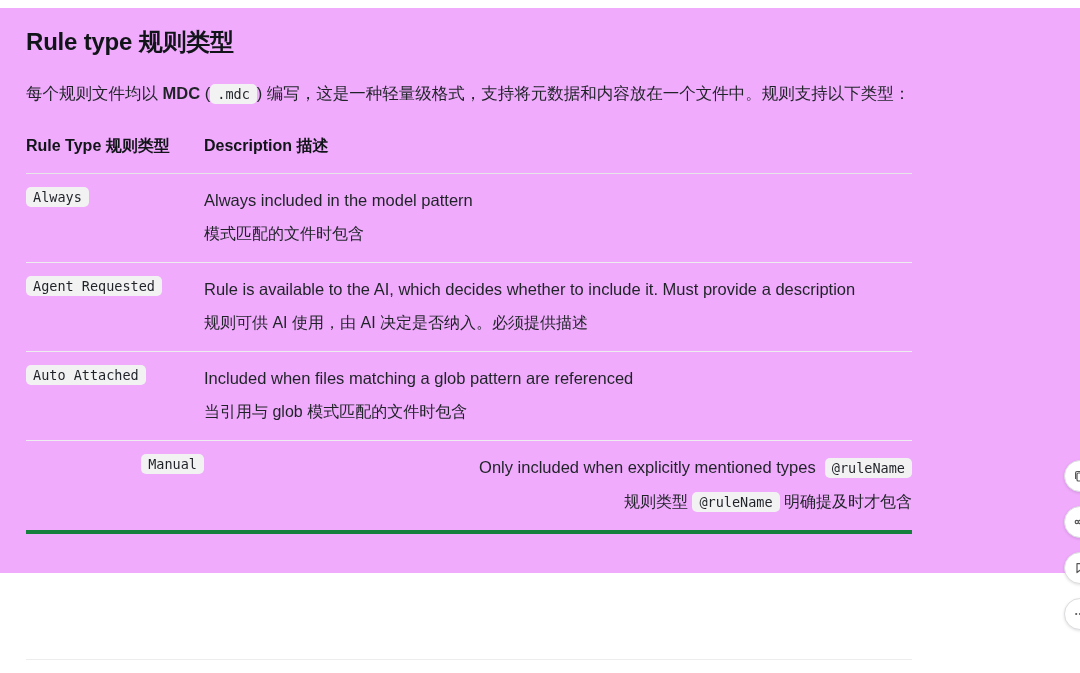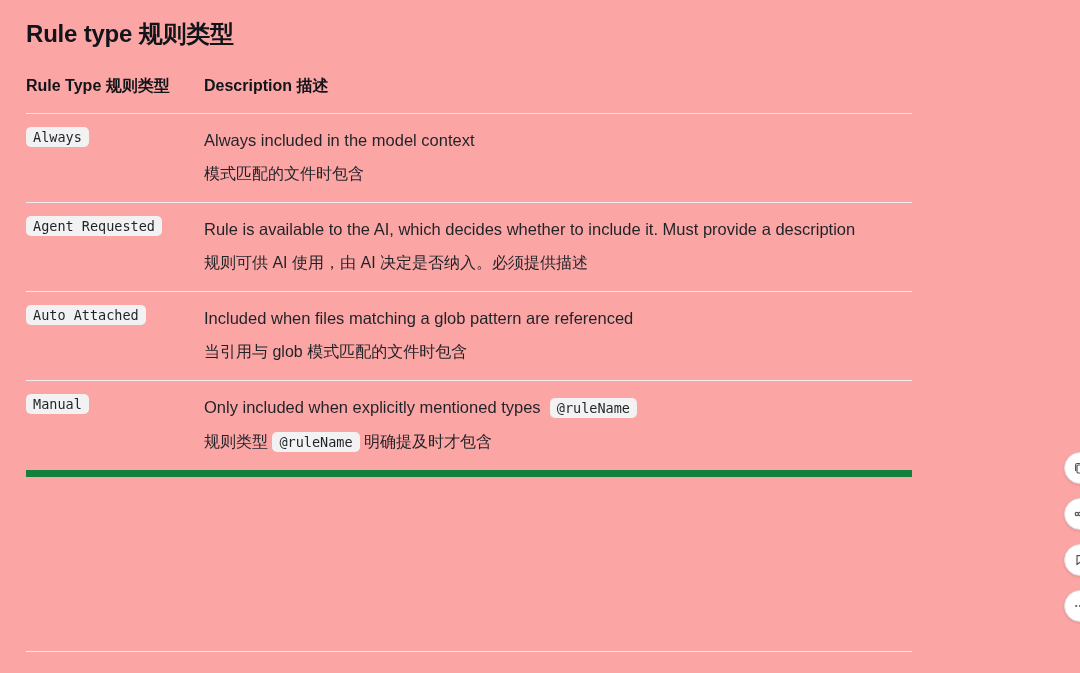--- a/index.html
+++ b/index.html
@@ -10,24 +10,24 @@
   body {
     width: 1080px;
     height: 673px;
     overflow: hidden;
     font-family: "Liberation Sans", sans-serif;
     color: #1a1a1a;
     position: relative;
   }
   .page {
     position: absolute;
-    left: 0; top: 0;
+    left: 0; top: 8px;
     width: 1080px;
-    height: 673px;
-    background: #fca5a5;
+    height: 565px;
+    background: #f0abfc;
   }
   .content {
     padding: 18px 28px 0 26px;
     box-sizing: border-box;
     width: 1080px;
   }
   h1.title {
     font-size: 24px;
     line-height: 32px;
     font-weight: 700;
@@ -72,21 +72,22 @@
     vertical-align: bottom;
     border-bottom: 1px solid #e6e6e8;
   }
   table.rules th.col-type { width: 178px; }
   table.rules td {
     padding: 14px 0 16px 0;
     vertical-align: top;
     border-bottom: 1px solid #ededef;
   }
   table.rules tr:last-child td {
-    border-bottom: 7px solid #15803d;
+    border-bottom: 4px solid #15803d;
+    text-align: right;
   }
   td.type-cell {
     width: 178px;
     padding-right: 12px;
   }
   .desc-en {
     font-size: 16.5px;
     line-height: 24px;
     color: #1f2328;
     margin-bottom: 10px;
@@ -129,35 +130,36 @@
 </style>
 </head>
 <body>
 
 <div class="page">
   <div class="content">
 
     <h1 class="title">Rule type 规则类型</h1>
 
 
+    <p class="para zh"><span>每个规则文件均以 </span><span class="bold">MDC</span><span> (</span><span class="code">.mdc</span><span>) 编写，这是一种轻量级格式，支持将元数据和内容放在一个文件中。规则支持以下类型：</span></p>
 
     <table class="rules">
       <thead>
         <tr>
           <th class="col-type">Rule Type 规则类型</th>
           <th>Description 描述</th>
         </tr>
       </thead>
       <tbody>
         <tr>
           <td class="type-cell">
             <span class="code">Always</span>
           </td>
           <td>
-            <div class="desc-en">Always included in the model context</div>
+            <div class="desc-en">Always included in the model pattern</div>
             <div class="desc-zh">模式匹配的文件时包含</div>
           </td>
         </tr>
         <tr>
           <td class="type-cell">
             <span class="code">Agent Requested</span>
           </td>
           <td>
             <div class="desc-en">Rule is available to the AI, which decides whether to include it. Must provide a description</div>
             <div class="desc-zh">规则可供 AI 使用，由 AI 决定是否纳入。必须提供描述</div>

